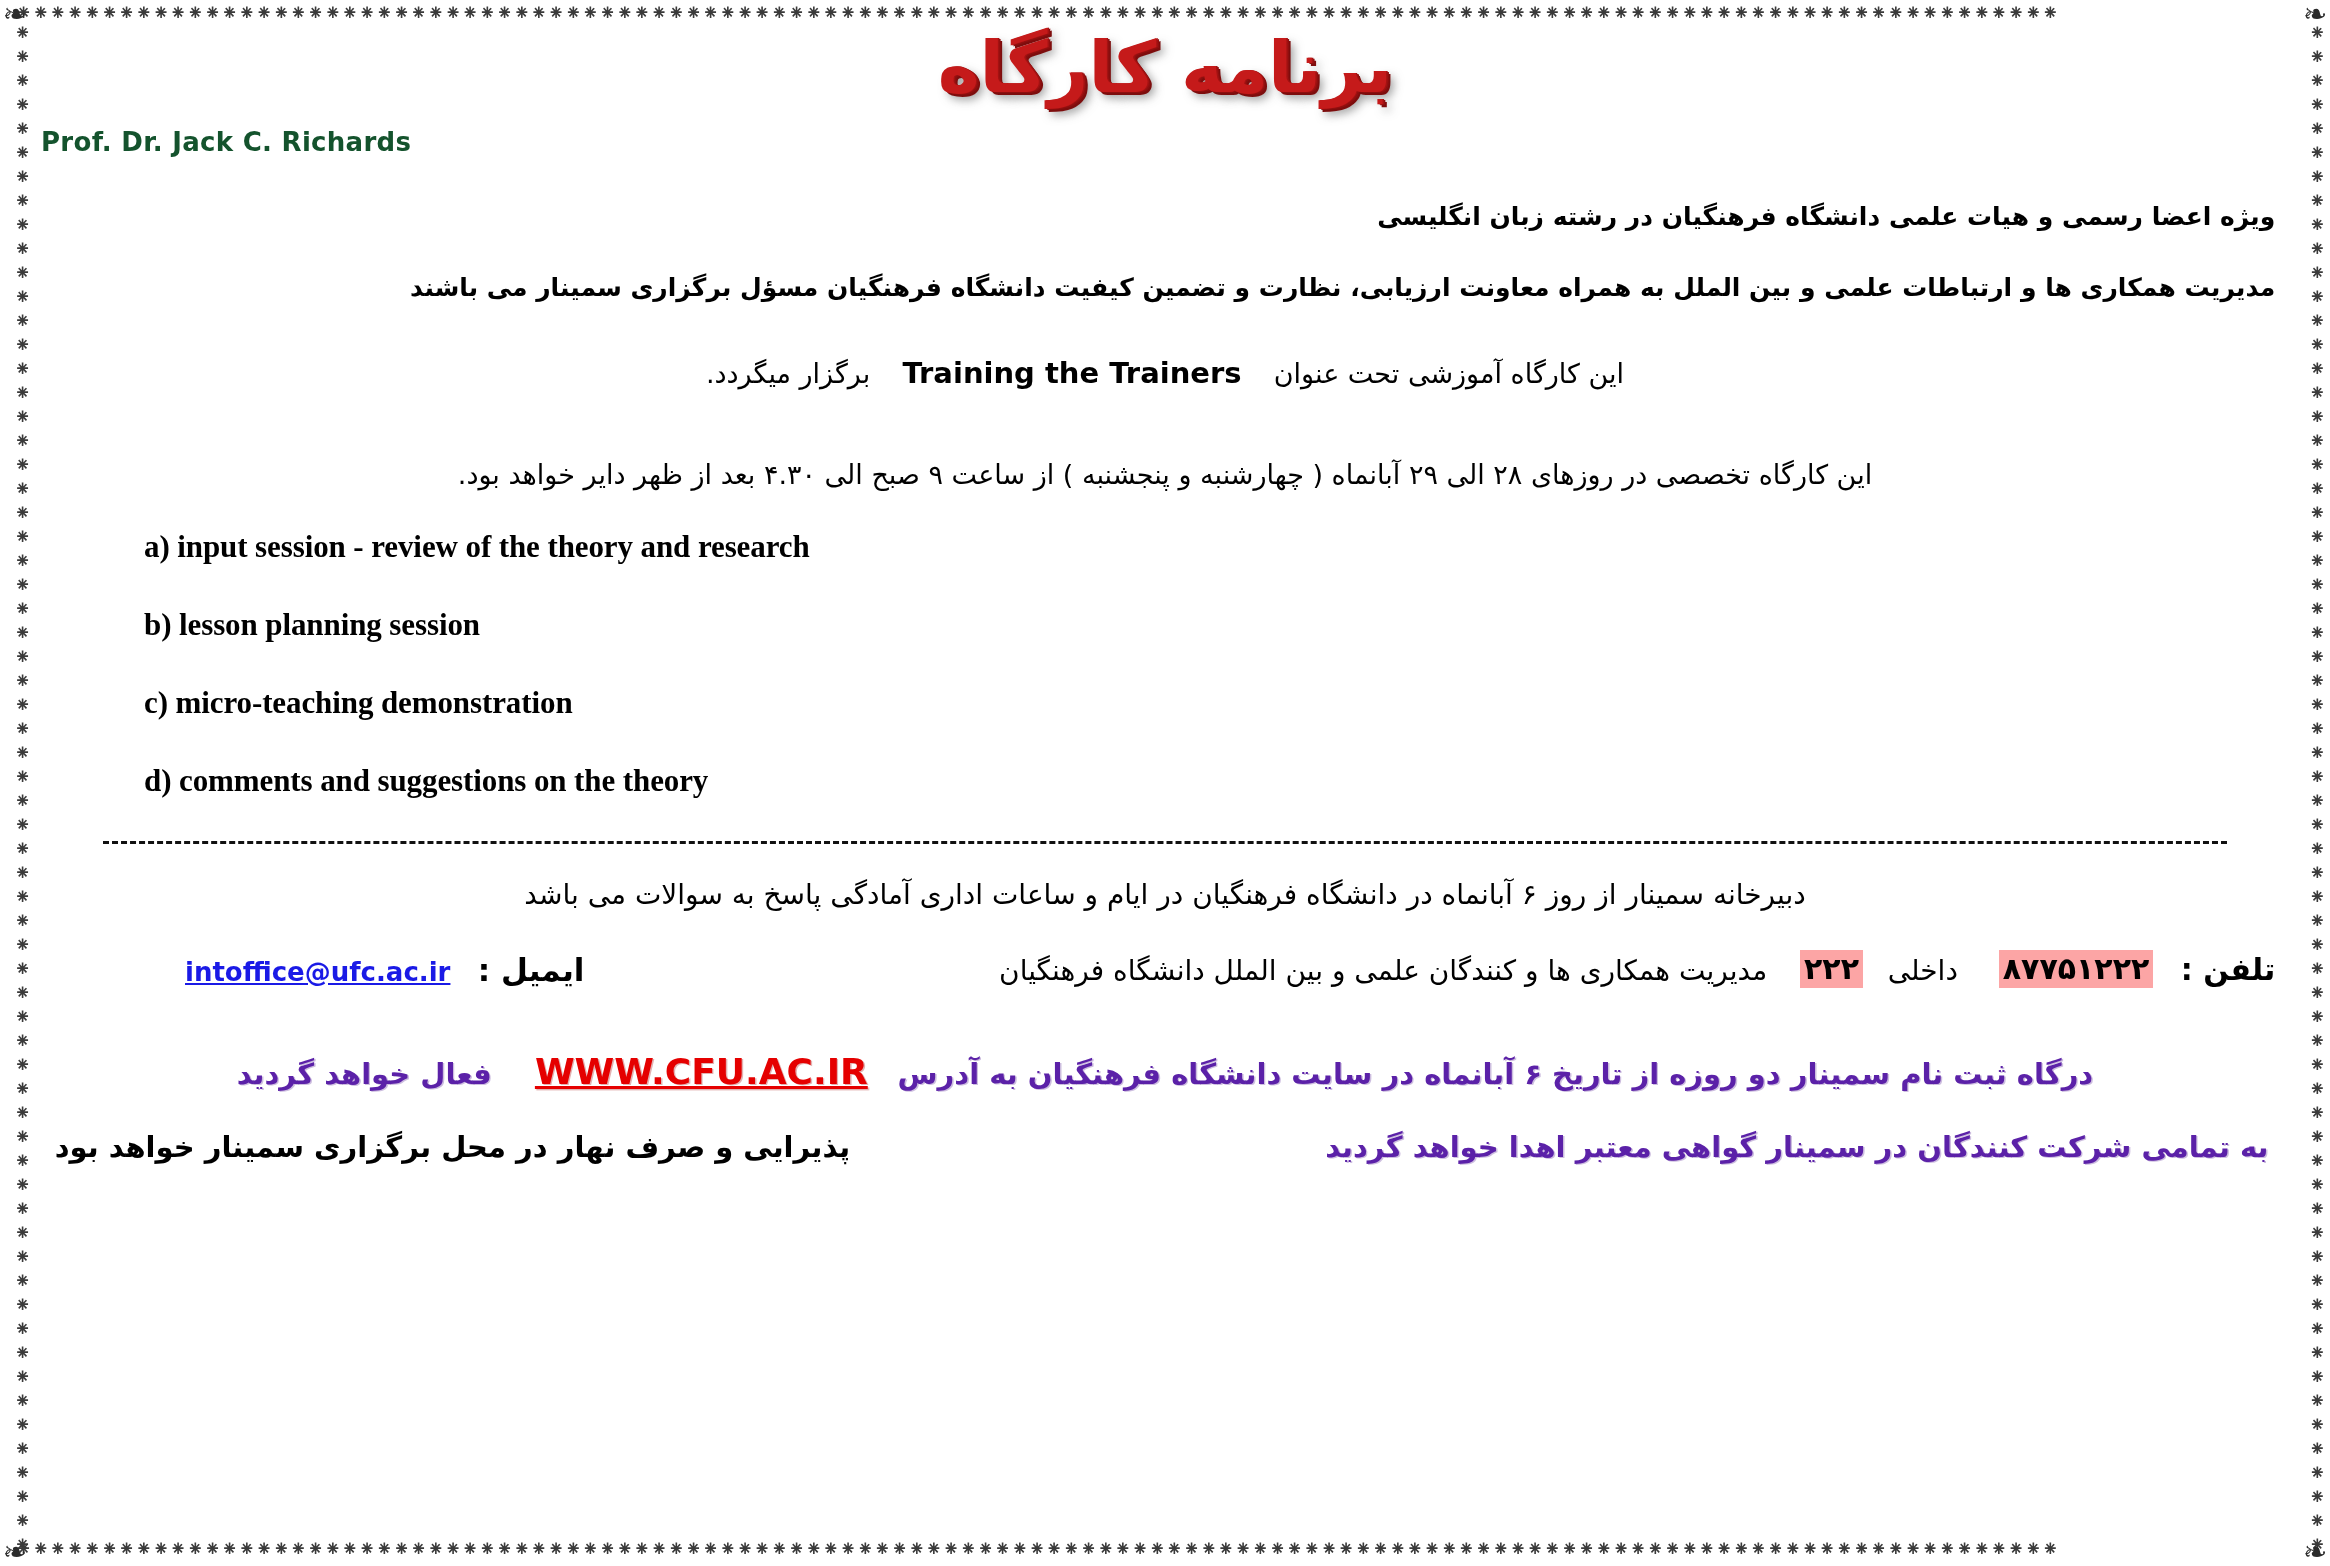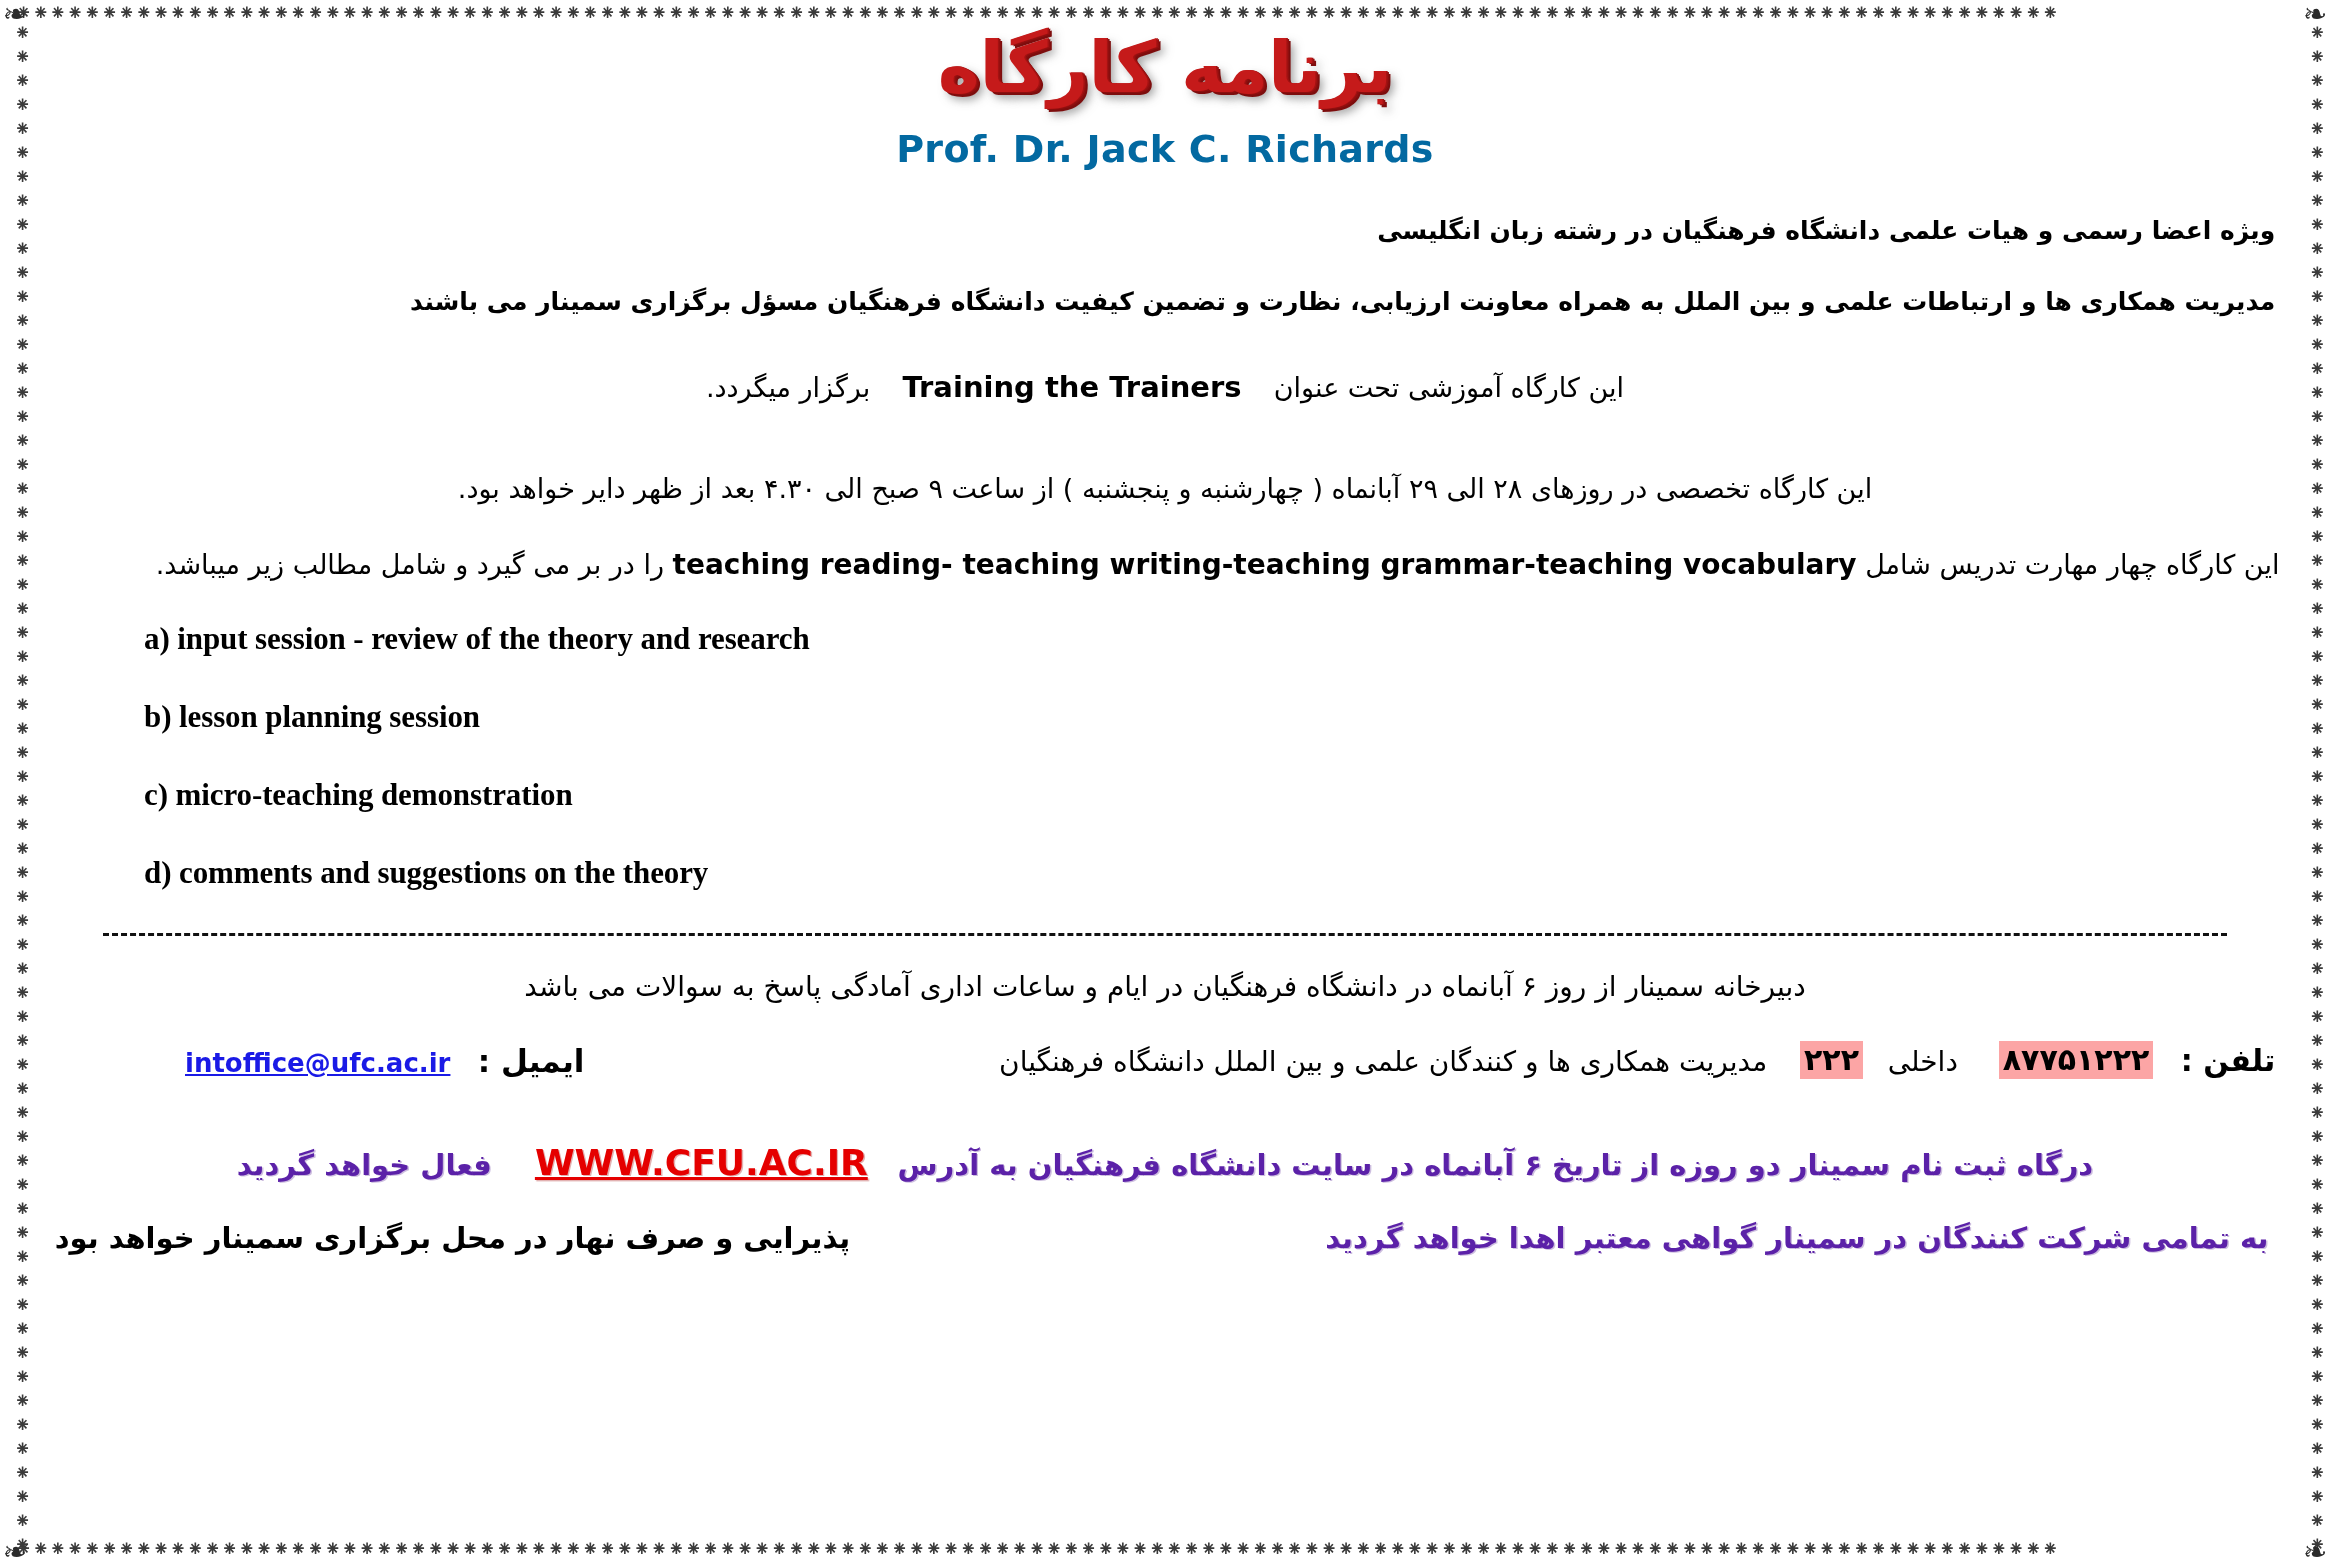--- a/index.html
+++ b/index.html
@@ -86,25 +86,25 @@
     direction: rtl;
     letter-spacing: 2.7px;
     line-height: 1.15;
     text-shadow:
        1.4px 0px 0 #a31212,
        2.7px 1.4px 0 #8e0f0f,
        4.1px 2.7px 0 #7d0d0d,
        6.8px 6.2px 9.6px rgba(80,80,80,0.55);
   }
   .speaker {
-    text-align: center;
-    font-family: "DejaVu Sans", sans-serif;
-    font-size: 38px;
-    font-weight: bold;
-    color: #0369a1;
+    text-align: left;
+    font-family: "DejaVu Sans", sans-serif;
+    font-size: 26px;
+    font-weight: bold;
+    color: #14532d;
     margin-top: 18px;
     letter-spacing: 0.3px;
   }
 
   
   .rtl {
     direction: rtl;
     text-align: right;
     font-family: "DejaVu Sans", sans-serif;
     color: #000000;
@@ -302,27 +302,20 @@
   <div class="p-center-rtl" style="margin-top:48px;">
     <span>این کارگاه آموزشی تحت عنوان</span>
     <span style="display:inline-block;width:15px;"></span>
     <span class="eng-inline-reg">Training the Trainers</span>
     <span style="display:inline-block;width:15px;"></span>
     <span>برگزار میگردد.</span>
   </div>
 
   <div class="p-center-rtl" style="margin-top:62px;">این کارگاه تخصصی در روزهای ۲۸ الی ۲۹ آبانماه ( چهارشنبه و پنجشنبه ) از ساعت ۹ صبح الی ۴.۳۰ بعد از ظهر دایر خواهد بود.</div>
 
-  <div class="p-skills" style="margin-top:38px;">
-    <span>این کارگاه چهار مهارت تدریس شامل</span>
-    <span> </span>
-    <span class="eng-inline">teaching reading- teaching writing-teaching grammar-teaching vocabulary</span>
-    <span> </span>
-    <span>را در بر می گیرد و شامل مطالب زیر میباشد.</span>
-  </div>
 
   <div class="bullets">
     <div class="bullet">a) input session - review of the theory and research</div>
     <div class="bullet">b) lesson planning session</div>
     <div class="bullet">c) micro-teaching demonstration</div>
     <div class="bullet">d) comments and suggestions on the theory</div>
   </div>
 
   <div class="dashed-sep"></div>
 

